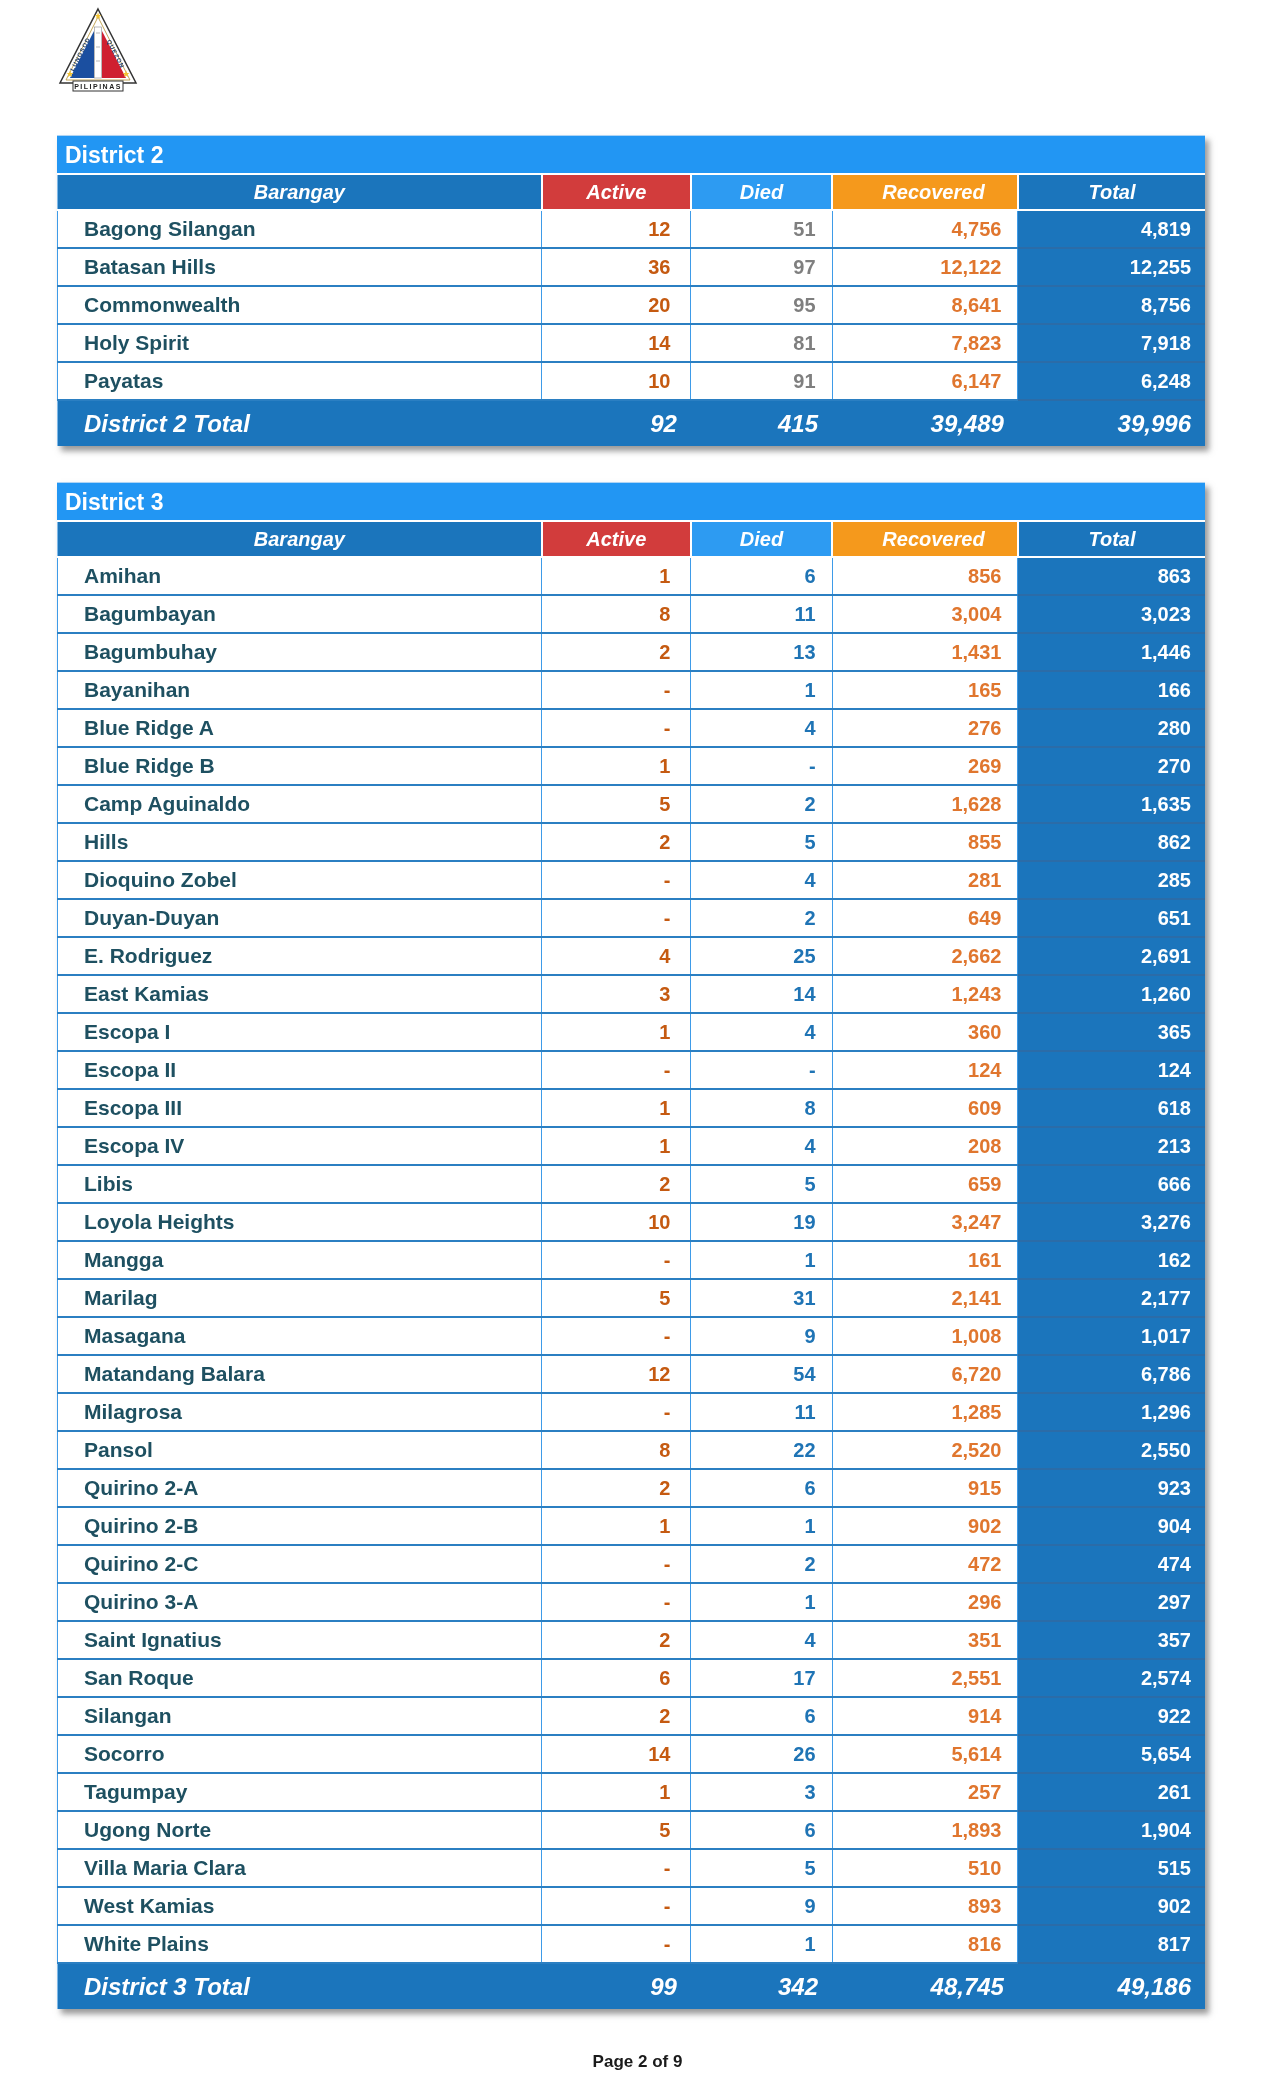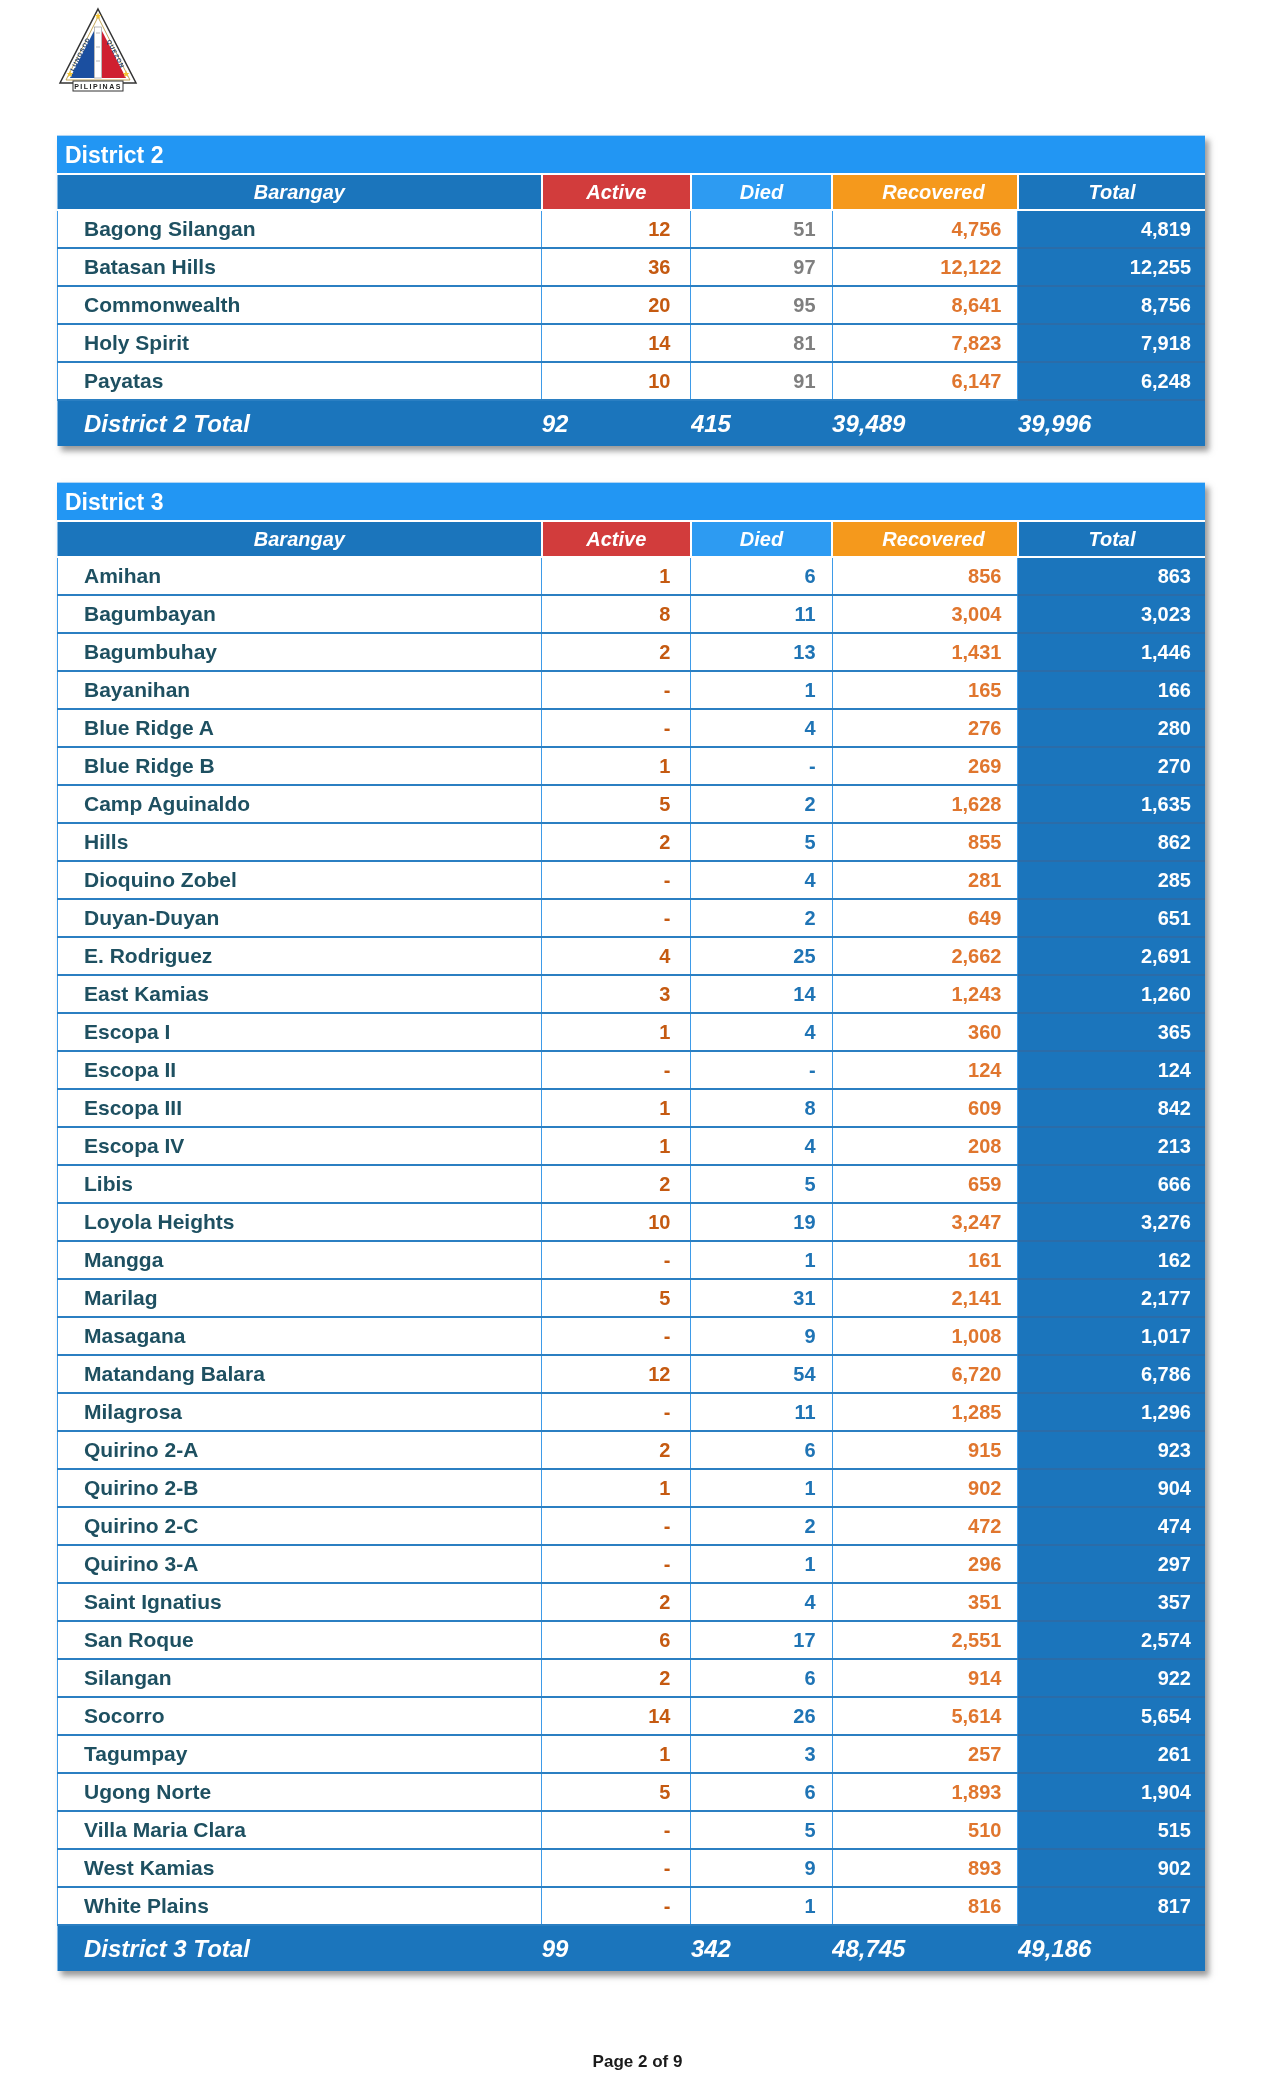--- a/index.html
+++ b/index.html
@@ -66,21 +66,21 @@
     text-align: right; padding-right: 14px; color: #ffffff;
     background: var(--total-bg, #1B75BC);
     border-bottom: 2px solid #2b6ca8; border-right: none;
   }
   tr.total-row td {
     height: 46px; background: var(--total-bg, #1B75BC);
     color: #ffffff; font-weight: bold; font-style: italic; font-size: 24px;
     border: none;
   }
   td.total-label { text-align: left; padding-left: 26px; }
-  td.total-val   { text-align: left; padding-right: 14px; }
+  td.total-val   { text-align: right; padding-right: 14px; }
   
   .page-footer {
     position: absolute; bottom: 28px; left: 0; width: 100%;
     text-align: center;
   }
   .page-number { font-size: 17px; font-weight: bold; color: #1a1a1a; }
 </style>
 </head>
 <body>
 
@@ -288,21 +288,21 @@
             <td class="cell-active">-</td>
             <td class="cell-died" style="color: rgb(31, 116, 181);">-</td>
             <td class="cell-recovered">124</td>
             <td class="cell-total">124</td>
           </tr>
           <tr>
             <td class="cell-barangay">Escopa III</td>
             <td class="cell-active">1</td>
             <td class="cell-died" style="color: rgb(31, 116, 181);">8</td>
             <td class="cell-recovered">609</td>
-            <td class="cell-total">842</td>
+            <td class="cell-total">618</td>
           </tr>
           <tr>
             <td class="cell-barangay">Escopa IV</td>
             <td class="cell-active">1</td>
             <td class="cell-died" style="color: rgb(31, 116, 181);">4</td>
             <td class="cell-recovered">208</td>
             <td class="cell-total">213</td>
           </tr>
           <tr>
             <td class="cell-barangay">Libis</td>
@@ -345,20 +345,27 @@
             <td class="cell-died" style="color: rgb(31, 116, 181);">54</td>
             <td class="cell-recovered">6,720</td>
             <td class="cell-total">6,786</td>
           </tr>
           <tr>
             <td class="cell-barangay">Milagrosa</td>
             <td class="cell-active">-</td>
             <td class="cell-died" style="color: rgb(31, 116, 181);">11</td>
             <td class="cell-recovered">1,285</td>
             <td class="cell-total">1,296</td>
+          </tr>
+          <tr>
+            <td class="cell-barangay">Pansol</td>
+            <td class="cell-active">8</td>
+            <td class="cell-died" style="color: rgb(31, 116, 181);">22</td>
+            <td class="cell-recovered">2,520</td>
+            <td class="cell-total">2,550</td>
           </tr>
           <tr>
             <td class="cell-barangay">Quirino 2-A</td>
             <td class="cell-active">2</td>
             <td class="cell-died" style="color: rgb(31, 116, 181);">6</td>
             <td class="cell-recovered">915</td>
             <td class="cell-total">923</td>
           </tr>
           <tr>
             <td class="cell-barangay">Quirino 2-B</td>

